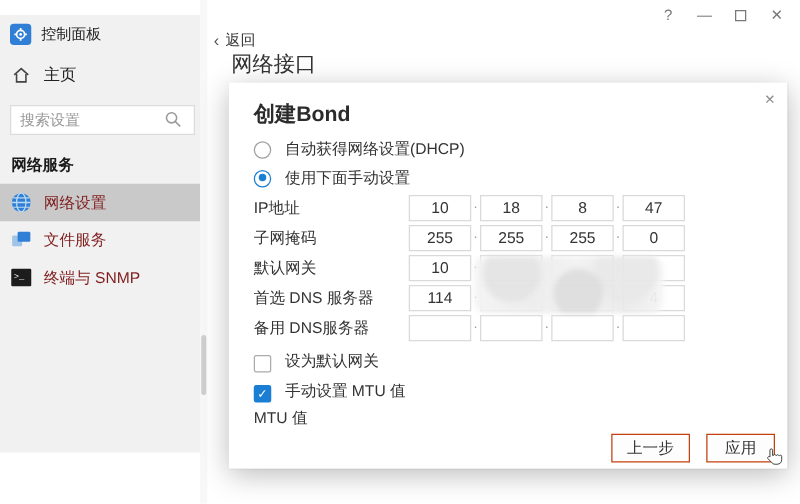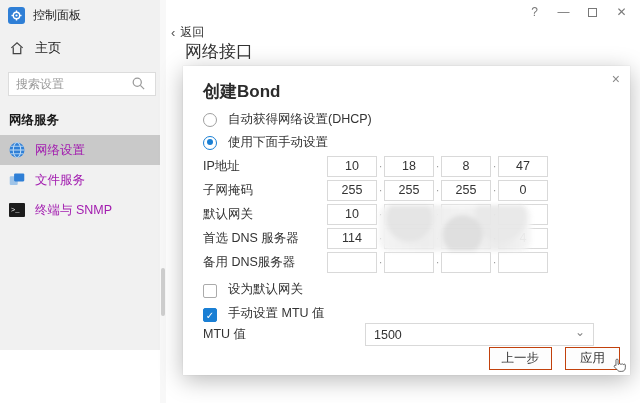--- a/index.html
+++ b/index.html
@@ -3,40 +3,40 @@
 <meta charset="utf-8">
 <style>
   * { box-sizing: border-box; margin: 0; padding: 0; }
   html,body { width: 640px; height: 403px; overflow: hidden; }
   body {
     font-family: "Liberation Sans", "DejaVu Sans", sans-serif;
     background: #ffffff; position: relative; color: #333;
     -webkit-font-smoothing: antialiased;
   }
   
-  .sidebar { position: absolute; left:0; top:0; width:160px; height:350px; background:#f1f1f1; }
+  .sidebar { position: absolute; left:0; top:12px; width:160px; height:350px; background:#f1f1f1; }
   .scroll-track { position:absolute; left:160px; top:0; width:6px; height:403px; background:#f8f8f8; }
   .scroll-thumb { position:absolute; left:161px; top:268px; width:4px; height:48px; background:#cfcfcf; border-radius:2px; }
   .app-row { display:flex; align-items:center; gap:8px; padding:7px 8px 6px 8px; }
   .app-icon { width:17px; height:17px; border-radius:3px; background:#2f7fd6; display:flex; align-items:center; justify-content:center; flex:none; }
   .app-title { font-size:12px; color:#222; }
   .home-row { display:flex; align-items:center; gap:9px; padding:9px 8px; cursor:default; }
   .home-row .label { font-size:13px; color:#222; }
   .search-wrap { margin:6px 8px 8px 8px; position:relative; }
   .search-input {
     width:148px; height:24px; border:1px solid #dcdcdc; background:#fff;
     font-size:12px; padding:0 24px 0 7px; color:#333; outline:none;
     font-family:"Liberation Sans","DejaVu Sans",sans-serif;
   }
   .search-input::placeholder { color:#9a9a9a; }
   .search-icon { position:absolute; right:6px; top:4px; }
   .section-title { font-size:12.5px; font-weight:bold; color:#1a1a1a; padding:8px 8px 6px 9px; }
   .nav-item { display:flex; align-items:center; gap:9px; padding:6px 8px; height:30px; cursor:pointer; }
   .nav-item.selected { background:#c9c9c9; }
-  .nav-item .label { font-size:12.5px; color:#a21caf; white-space:nowrap; }
+  .nav-item .label { font-size:12.5px; color:#7f1d1d; white-space:nowrap; }
   .nav-icon { width:18px; height:18px; flex:none; display:flex; align-items:center; justify-content:center; }
   .term-icon { width:16px; height:14px; background:#1c1c1c; border-radius:1px; color:#fff; font-size:7px; line-height:14px; padding-left:2px; font-family:"Liberation Mono","DejaVu Sans Mono",monospace; }
   
   .main { position:absolute; left:166px; top:0; right:0; bottom:0; background:#fff; }
   .titlebar-controls { position:absolute; top:2px; right:4px; display:flex; }
   .tb-btn { width:29px; height:20px; display:flex; align-items:center; justify-content:center; color:#787878; font-size:12px; cursor:pointer; }
   .tb-box { width:9px; height:9px; border:1px solid #787878; display:inline-block; }
   .back-row { position:absolute; left:5px; top:24px; display:flex; align-items:center; gap:5px; cursor:pointer; }
   .back-chevron { color:#555; font-size:13px; }
   .back-label { font-size:12px; color:#333; }
@@ -271,24 +271,20 @@
     <span class="checkbox"></span>
     <span class="cb-label">设为默认网关</span>
   </div>
   <div class="cb-row">
     <span class="checkbox checked">✓</span>
     <span class="cb-label">手动设置 MTU 值</span>
   </div>
 
   <div class="mtu-row">
     <span class="mtu-label">MTU 值</span>
-    <div class="select">
-      <span>1500</span>
-      <span class="chev">⌄</span>
-    </div>
   </div>
 
   <div class="dlg-footer">
     <button class="btn">上一步</button>
     <button class="btn">应用</button>
   </div>
 </div>
 
 <span class="cursor-hand">
   <svg width="16" height="18" viewBox="0 0 24 28">

